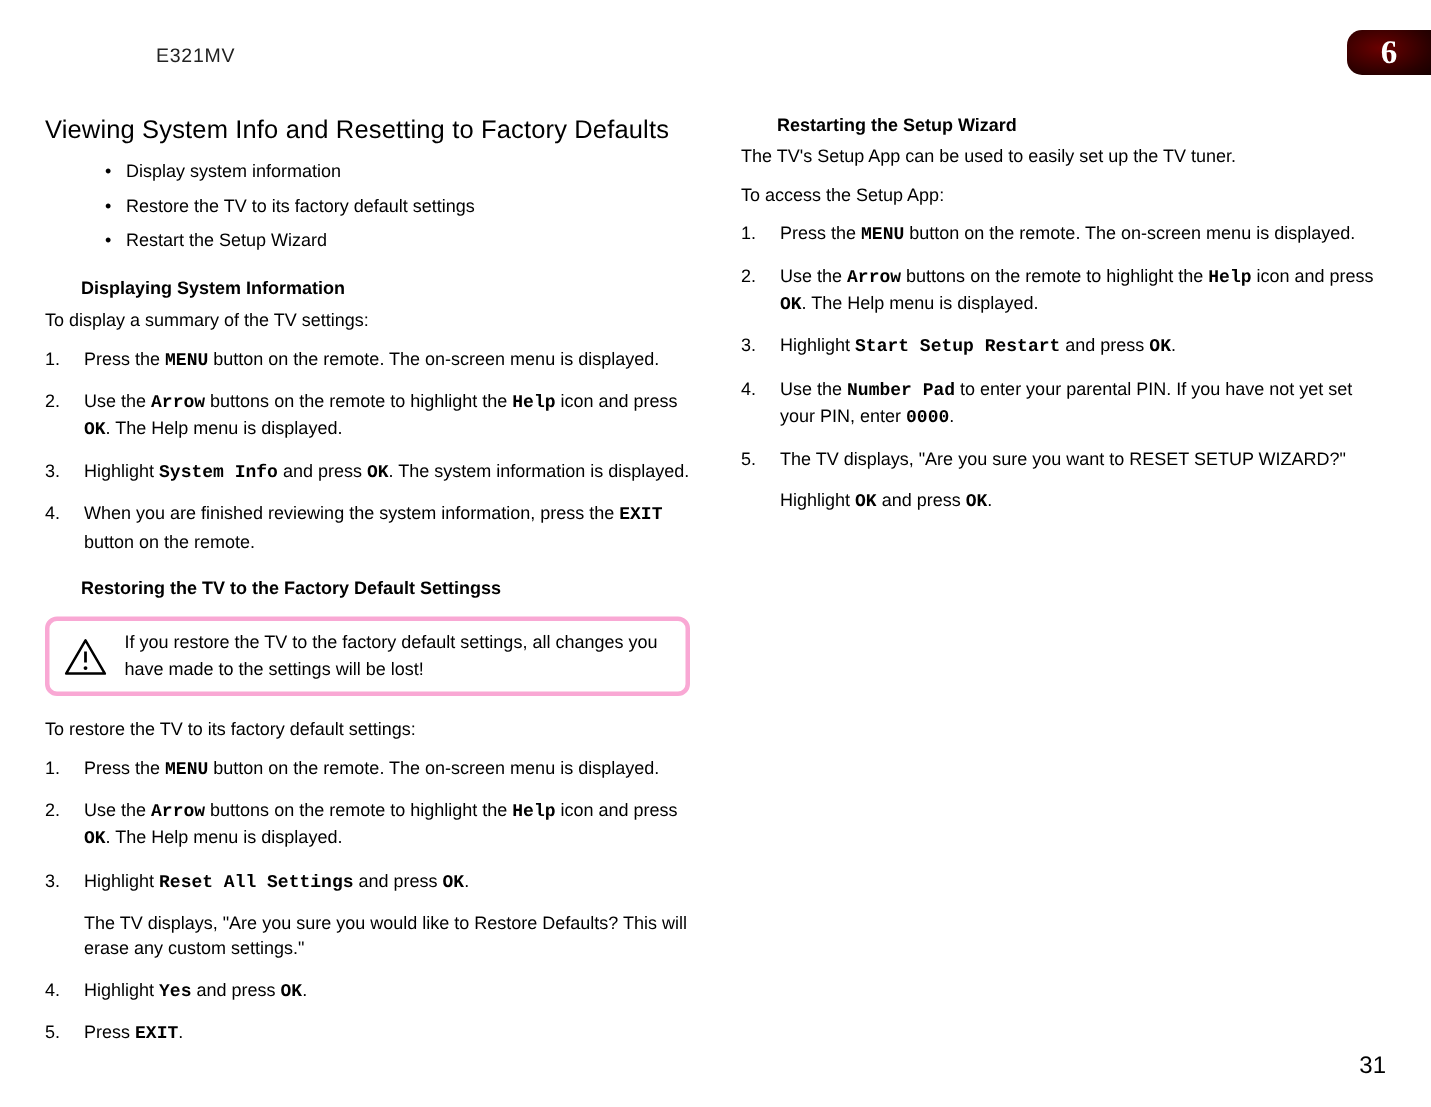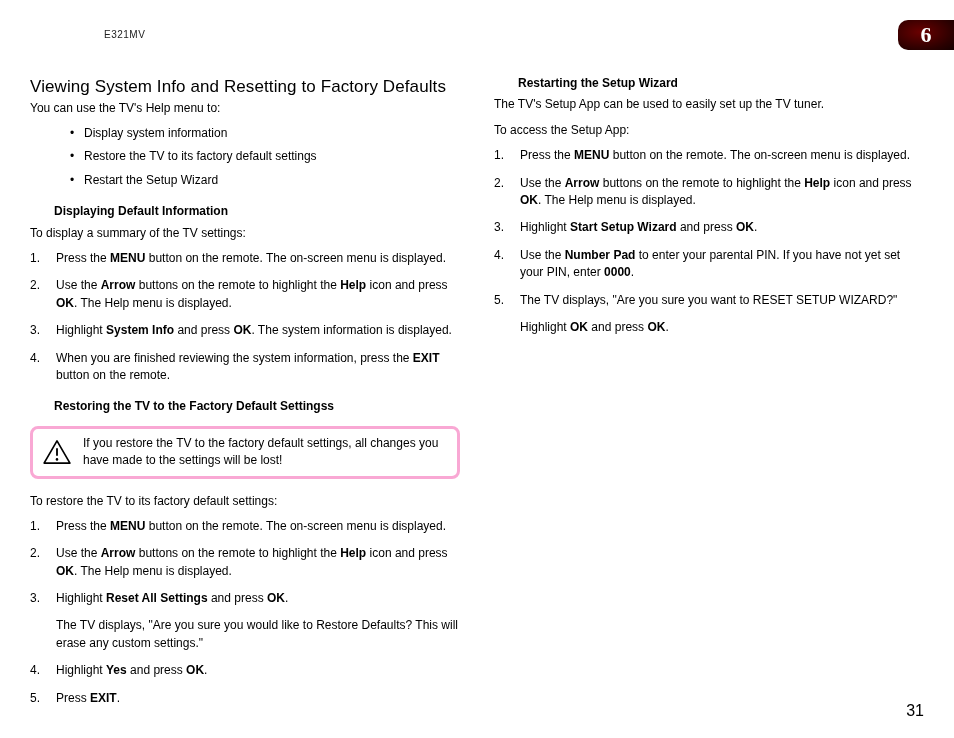--- a/index.html
+++ b/index.html
@@ -10,21 +10,21 @@
     width: 954px;
     height: 738px;
     background: #fff;
     position: relative;
     line-height: 1.45;
   }
   .model-label {
     position: absolute;
     top: 28px;
     left: 104px;
-    font-size: 10px;
+    font-size: 13px;
     letter-spacing: 0.5px;
     color: #222;
   }
   .chapter-tab {
     position: absolute;
     top: 20px;
     right: 0;
     width: 56px;
     height: 30px;
     background: radial-gradient(ellipse at 40% 40%, #6a0000 0%, #2a0000 70%, #150000 100%);
@@ -118,40 +118,39 @@
     transform: translateY(-50%);
     width: 28px;
     height: 24px;
   }
   .page-num {
     position: absolute;
     bottom: 16px;
     right: 30px;
     font-size: 16px;
   }
-  b { font-weight: bold; }
+  b { font-weight: bold; font-family: Liberation Mono, monospace; }
 </style>
 </head>
 <body>
 
 <div class="model-label">E321MV</div>
 
 <div class="chapter-tab">6</div>
 
 <div class="columns">
   <div class="col">
     <h1>Viewing System Info and Resetting to Factory Defaults</h1>
-    <p>You can use the TV's Help menu to:</p>
     <ul class="bullets">
       <li>Display system information</li>
       <li>Restore the TV to its factory default settings</li>
       <li>Restart the Setup Wizard</li>
     </ul>
 
-    <h2>Displaying Default Information</h2>
+    <h2>Displaying System Information</h2>
     <p>To display a summary of the TV settings:</p>
     <ol>
       <li>Press the <b>MENU</b> button on the remote. The on-screen menu is displayed.</li>
       <li>Use the <b>Arrow</b> buttons on the remote to highlight the <b>Help</b> icon and press <b>OK</b>. The Help menu is displayed.</li>
       <li>Highlight <b>System Info</b> and press <b>OK</b>. The system information is displayed.</li>
       <li>When you are finished reviewing the system information, press the <b>EXIT</b> button on the remote.</li>
     </ol>
 
     <h2>Restoring the TV to the Factory Default Settingss</h2>
 
@@ -174,20 +173,20 @@
     </ol>
   </div>
 
   <div class="col">
     <h2 style="margin-top:0">Restarting the Setup Wizard</h2>
     <p>The TV's Setup App can be used to easily set up the TV tuner.</p>
     <p>To access the Setup App:</p>
     <ol>
       <li>Press the <b>MENU</b> button on the remote. The on-screen menu is displayed.</li>
       <li>Use the <b>Arrow</b> buttons on the remote to highlight the <b>Help</b> icon and press <b>OK</b>. The Help menu is displayed.</li>
-      <li>Highlight <b>Start Setup Wizard</b> and press <b>OK</b>.</li>
+      <li>Highlight <b>Start Setup Restart</b> and press <b>OK</b>.</li>
       <li>Use the <b>Number Pad</b> to enter your parental PIN. If you have not yet set your PIN, enter <b>0000</b>.</li>
       <li>The TV displays, "Are you sure you want to RESET SETUP WIZARD?"<span class="sub">Highlight <b>OK</b> and press <b>OK</b>.</span></li>
     </ol>
   </div>
 </div>
 
 <div class="page-num">31</div>
 
 </body></html>

